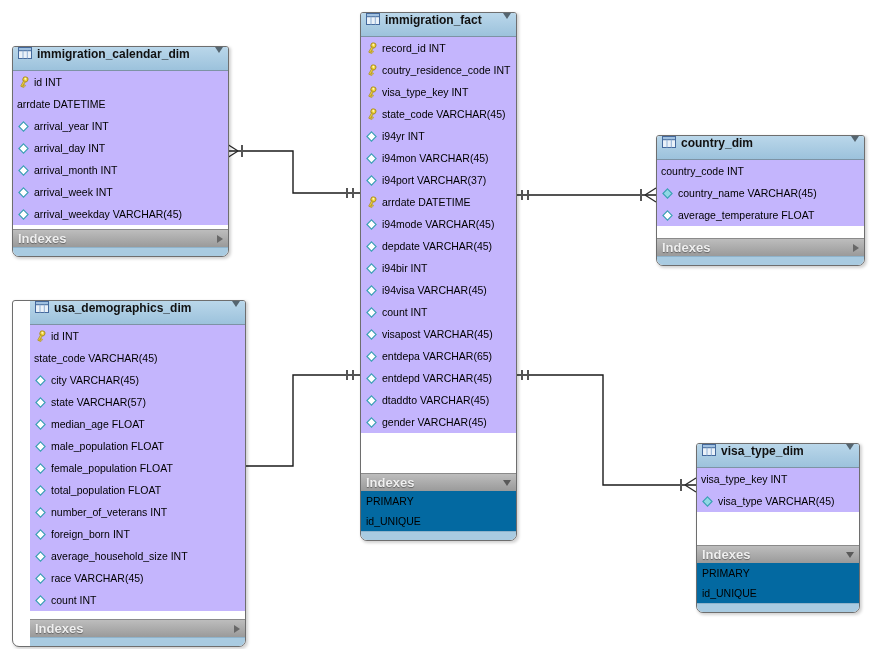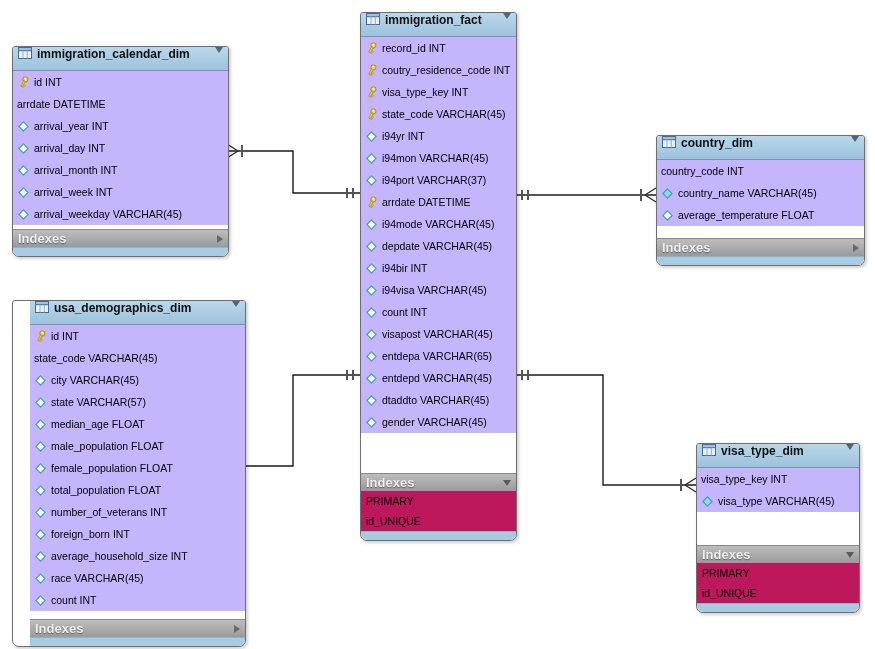--- a/index.html
+++ b/index.html
@@ -18,21 +18,21 @@
   .ic{width:13px;flex:none;display:inline-flex;justify-content:center;align-items:center;}
   .filler{background:#fff;}
   .ixbar{height:17px;display:flex;align-items:center;padding:0 5px;
          background:linear-gradient(#bdbdbd,#9a9a9a);border-top:1px solid #8a8a8a;
          color:#efefef;font-weight:bold;font-size:13px;text-shadow:0 1px 1px rgba(70,70,70,.7);}
   .ixbar .lbl{flex:1;}
   .ix-right{width:0;height:0;border-top:4px solid transparent;border-bottom:4px solid transparent;
          border-left:6px solid #686868;flex:none;}
   .ix-down{width:0;height:0;border-left:4px solid transparent;border-right:4px solid transparent;
          border-top:6px solid #5a5a5a;flex:none;}
-  .ixrow{height:20px;line-height:20px;padding-left:5px;font-size:10.5px;background:#be185d;color:#000;}
+  .ixrow{height:20px;line-height:20px;padding-left:5px;font-size:10.5px;background:#0369a1;color:#000;}
   .strip{height:8px;background:#a9cbe1;border-top:1px solid #8fb3cb;}
 </style>
 </head>
 <body>
 
 <div id="canvas">
   <svg id="wires" width="875" height="649">
       <g>
         <polyline points="227,151 293,151 293,193 360,193" fill="none" stroke="#1b1b1b" stroke-width="1.4"></polyline>
         <line x1="227" y1="144" x2="238" y2="151" stroke="#2a2a2a" stroke-width="1.3"></line>

